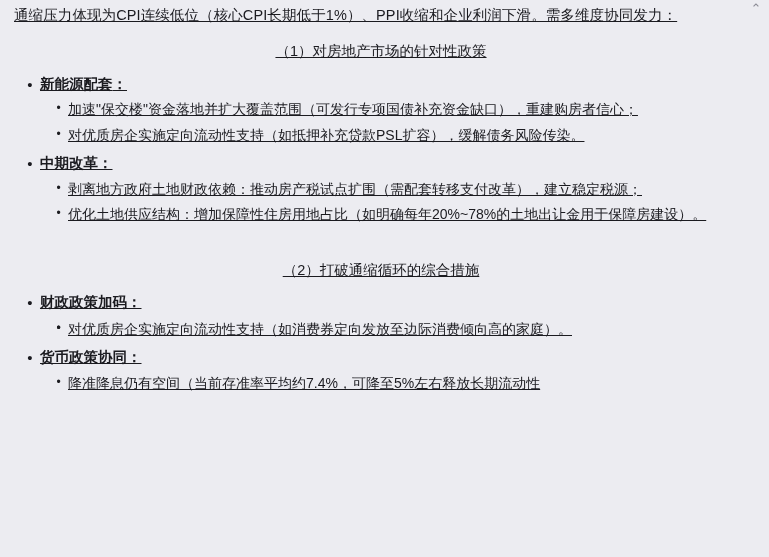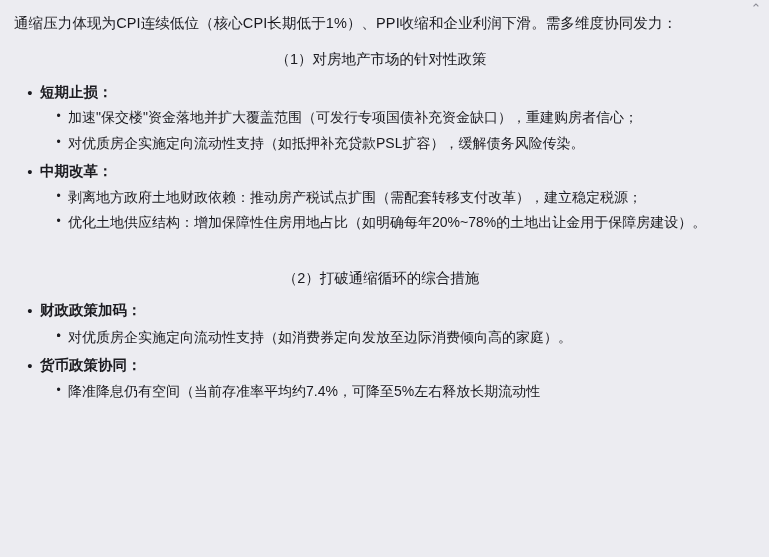--- a/index.html
+++ b/index.html
@@ -19,22 +19,23 @@
     width: 769px;
     height: 557px;
     box-sizing: border-box;
     background: #ececf1;
   }
   .content {
     position: absolute;
     left: 0;
     top: 0;
     width: 752px;
-    padding: 12px 14px 0 14px;
+    padding: 4px 14px 0 14px;
     box-sizing: border-box;
+    text-decoration: underline;
   }
   .scroll-arrow {
     position: absolute;
     right: 6px;
     top: 2px;
     width: 14px;
     height: 14px;
     color: #8c8c96;
     font-size: 13px;
     line-height: 14px;
@@ -121,21 +122,21 @@
   <div class="content">
 
     <p class="lead">通缩压力体现为CPI连续低位（核心CPI长期低于1%）、PPI收缩和企业利润下滑。需多维度协同发力：</p>
 
     <div class="section">
       <div class="section-title">（1）对房地产市场的针对性政策</div>
 
       <ul class="level1">
         <li>
           <span class="marker">•</span>
-          <span class="l1-label">短期止损</span><span class="l1-label">：</span>
+          <span class="l1-label">新能源配套</span><span class="l1-label">：</span>
           <ul class="level2">
             <li>
               <span class="marker">•</span>
               <span>加速"保交楼"资金落地并扩大覆盖范围（可发行专项国债补充资金缺口），重建购房者信心；</span>
             </li>
             <li>
               <span class="marker">•</span>
               <span>对优质房企实施定向流动性支持（如抵押补充贷款PSL扩容），缓解债务风险传染。</span>
             </li>
           </ul>

